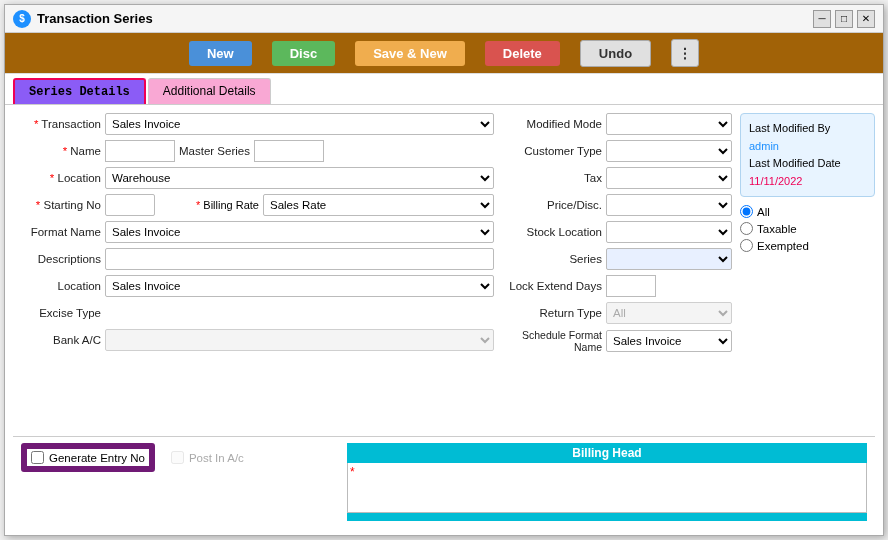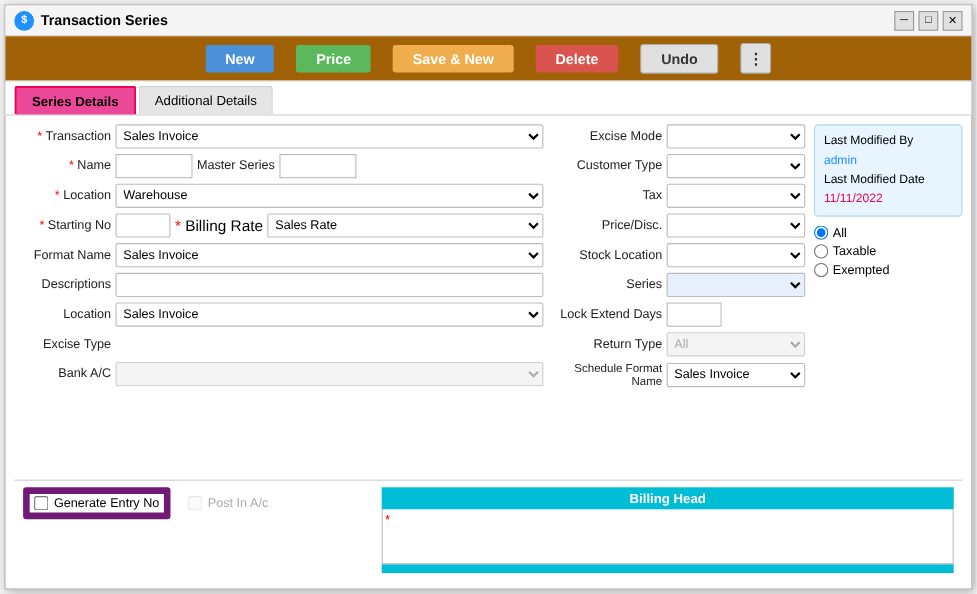--- a/index.html
+++ b/index.html
@@ -13,22 +13,22 @@
     .win-btn { width: 18px; height: 18px; border: 1px solid #999; background: #e0e0e0; cursor: pointer; display: flex; align-items: center; justify-content: center; font-size: 10px; }
     .toolbar { background: #a16207; padding: 6px 8px; display: flex; align-items: center; justify-content: center; gap: 20px; border-bottom: 1px solid #ddd; }
     .btn { padding: 5px 18px; border: none; border-radius: 3px; color: #fff; font-size: 13px; font-weight: bold; cursor: pointer; }
     .btn-new { background: #4a90d9; }
     .btn-save { background: #5cb85c; }
     .btn-savenew { background: #f0ad4e; }
     .btn-delete { background: #d9534f; }
     .btn-undo { background: #e0e0e0; color: #333; border: 1px solid #aaa; }
     .btn-more { background: #e0e0e0; color: #333; border: 1px solid #aaa; width: 28px; padding: 5px 4px; font-size: 14px; }
     .tabs { display: flex; padding: 4px 8px 0; background: #fff; border-bottom: 1px solid #ccc; gap: 2px; }
-    .tab { padding: 5px 14px; border: 1px solid #ccc; border-bottom: none; cursor: pointer; background: #e5e5e5; font-size: 12px; border-radius: 3px 3px 0 0; }
-    .tab.active { background: #ec4899; border: 2px solid #e05; border-bottom: none; color: #000; font-weight: bold; }
+    .tab { padding: 5px 14px; border: 1px solid #ccc; border-bottom: none; cursor: pointer; background: #f9a8d4; font-size: 12px; border-radius: 3px 3px 0 0; }
+    .tab.active { background: #8b5cf6; border: 2px solid #e05; border-bottom: none; color: #000; font-weight: bold; font-family: Liberation Mono, monospace; }
     .content { flex: 1; display: flex; flex-direction: column; padding: 8px; overflow: hidden; }
     .form-area { display: flex; gap: 8px; flex: 1; }
     .form-left { flex: 1; display: flex; flex-direction: column; gap: 5px; }
     .form-right { width: 230px; display: flex; flex-direction: column; gap: 5px; }
     .form-sidebar { width: 135px; display: flex; flex-direction: column; gap: 4px; }
     .field-row { display: flex; align-items: center; gap: 4px; min-height: 22px; }
     .field-label { width: 88px; text-align: right; font-size: 11.5px; color: #222; flex-shrink: 0; }
     .field-input { flex: 1; height: 22px; border: 1px solid #bbb; padding: 0 4px; font-size: 11.5px; border-radius: 2px; }
     .field-input:disabled { background: #f0f0f0; color: #888; }
     .field-select { flex: 1; height: 22px; border: 1px solid #bbb; padding: 0 2px; font-size: 11.5px; border-radius: 2px; background: #fff; }
@@ -44,21 +44,21 @@
     .checkbox-row { display: flex; align-items: center; gap: 5px; font-size: 11.5px; }
     .checkbox-row.outlined { border: 6px solid #701a75; border-radius: 3px; padding: 2px 4px; }
     .checkbox-row input[type=checkbox]:disabled { opacity: 0.5; }
     .billing-head-box { flex: 1; border: none; }
     .billing-head-title { background: #00bcd4; color: #fff; text-align: center; font-size: 12px; font-weight: bold; padding: 3px 0; }
     .billing-head-body { border: 1px solid #bbb; border-top: none; height: 50px; position: relative; }
     .billing-head-star { position: absolute; left: 2px; top: 2px; color: red; font-size: 12px; }
     .billing-head-bottom { background: #00bcd4; height: 8px; }
     .master-label { font-size: 11.5px; color: #222; flex-shrink: 0; }
     .name-input { width: 70px; height: 22px; border: 1px solid #bbb; padding: 0 4px; font-size: 11.5px; }
-    .billing-rate-label { font-size: 14px; flex-shrink: 0; }
+    .billing-rate-label { font-size: 11px; flex-shrink: 0; margin-left: 37px; }
     .lock-input { width: 50px; height: 22px; border: 1px solid #bbb; padding: 0 4px; font-size: 11.5px; text-align: right; }
   </style>
 </head>
 <body>
 
 <div class="window">
 
   <div class="titlebar">
     <div class="titlebar-left">
       <div class="titlebar-icon">$</div>
@@ -66,21 +66,21 @@
     </div>
     <div class="titlebar-right">
       <div class="win-btn">─</div>
       <div class="win-btn">□</div>
       <div class="win-btn">✕</div>
     </div>
   </div>
 
   <div class="toolbar">
     <button class="btn btn-new">New</button>
-    <button class="btn btn-save">Price</button>
+    <button class="btn btn-save">Disc</button>
     <button class="btn btn-savenew">Save &amp; New</button>
     <button class="btn btn-delete">Delete</button>
     <button class="btn btn-undo">Undo</button>
     <button class="btn btn-more">⋮</button>
   </div>
 
   <div class="tabs">
     <div class="tab active">Series Details</div>
     <div class="tab">Additional Details</div>
   </div>
@@ -148,21 +148,21 @@
           <select class="field-select" disabled="">
             <option></option>
           </select>
         </div>
 
       </div>
 
       <div class="form-right">
 
         <div class="field-row">
-          <span class="field-label" style="width:100px;">Excise Mode</span>
+          <span class="field-label" style="width:100px;">Modified Mode</span>
           <select class="field-select">
             <option></option>
           </select>
         </div>
 
         <div class="field-row">
           <span class="field-label" style="width:100px;">Customer Type</span>
           <select class="field-select">
             <option></option>
           </select>

